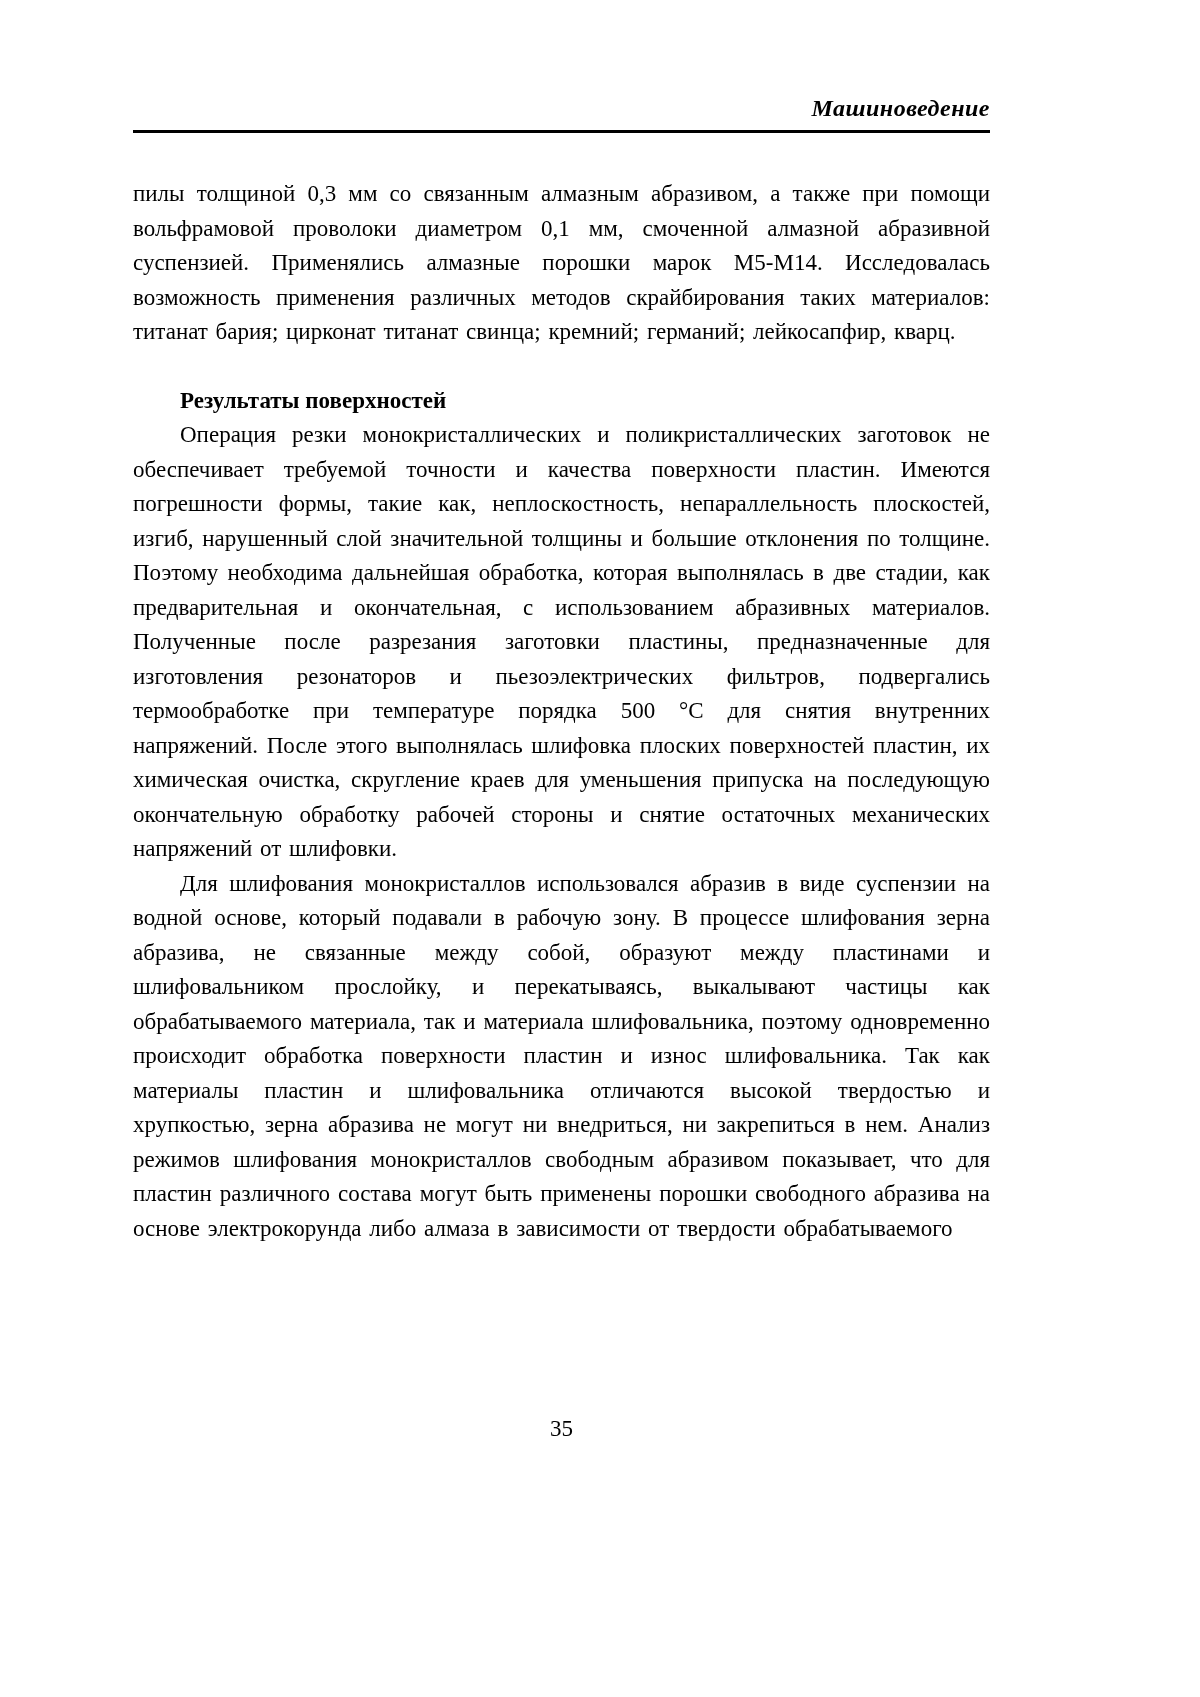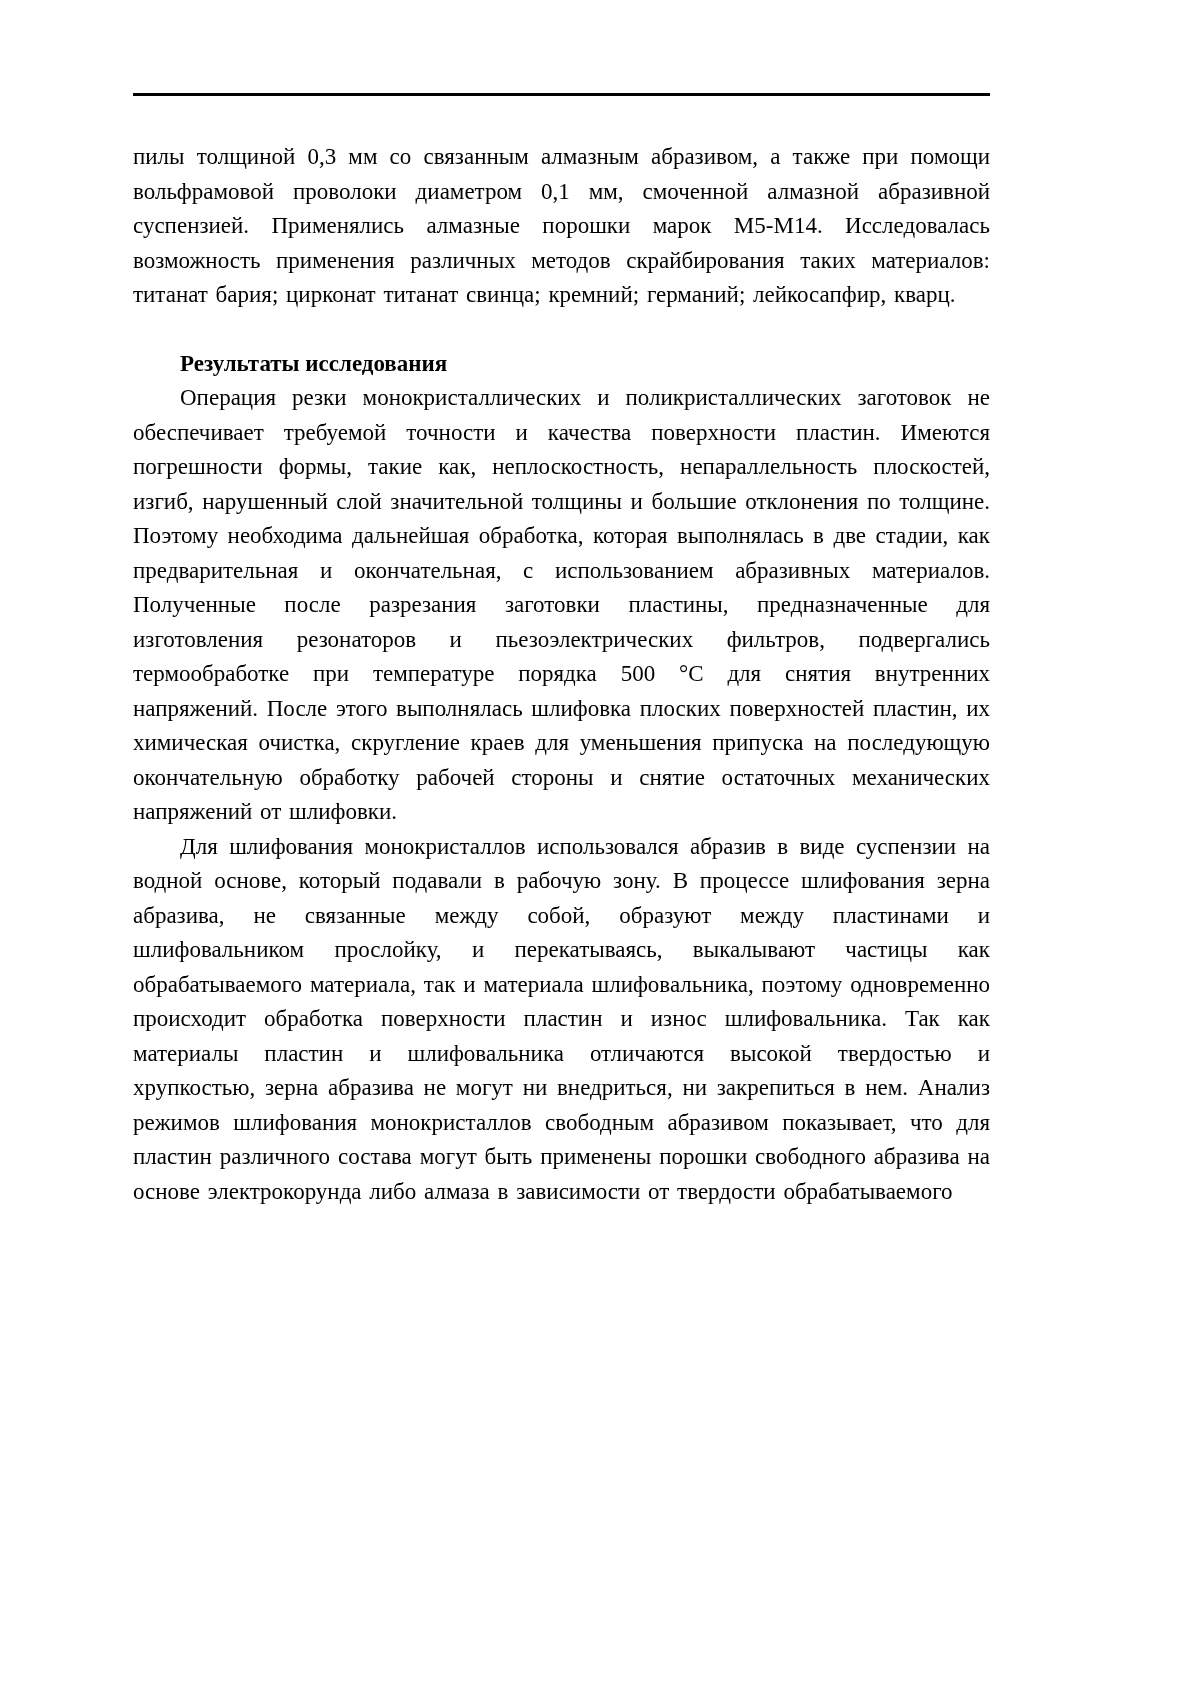--- a/index.html
+++ b/index.html
@@ -62,26 +62,28 @@
     font-size: 23px;
     line-height: 34px;
   }
 </style>
 </head>
 <body>
 
 <div class="page">
   <div class="content">
 
+    <div class="journal-title">Машиноведение</div>
 
     <hr class="header-rule">
 
     <p class="para continuation">пилы толщиной 0,3 мм со связанным алмазным абразивом, а также при помощи вольфрамовой проволоки диаметром 0,1 мм, смоченной алмазной абразивной суспензией. Применялись алмазные порошки марок М5-М14. Исследовалась возможность применения различных методов скрайбирования таких материалов: титанат бария; цирконат титанат свинца; кремний; германий; лейкосапфир, кварц.</p>
 
-    <h2 class="section-heading">Результаты исследования</h2>
+    <h2 class="section-heading">Результаты поверхностей</h2>
 
     <p class="para">Операция резки монокристаллических и поликристаллических заготовок не обеспечивает требуемой точности и качества поверхности пластин. Имеются погрешности формы, такие как, неплоскостность, непараллельность плоскостей, изгиб, нарушенный слой значительной толщины и большие отклонения по толщине. Поэтому необходима дальнейшая обработка, которая выполнялась в две стадии, как предварительная и окончательная, с использованием абразивных материалов. Полученные после разрезания заготовки пластины, предназначенные для изготовления резонаторов и пьезоэлектрических фильтров, подвергались термообработке при температуре порядка 500 °С для снятия внутренних напряжений. После этого выполнялась шлифовка плоских поверхностей пластин, их химическая очистка, скругление краев для уменьшения припуска на последующую окончательную обработку рабочей стороны и снятие остаточных механических напряжений от шлифовки.</p>
 
     <p class="para">Для шлифования монокристаллов использовался абразив в виде суспензии на водной основе, который подавали в рабочую зону. В процессе шлифования зерна абразива, не связанные между собой, образуют между пластинами и шлифовальником прослойку, и перекатываясь, выкалывают частицы как обрабатываемого материала, так и материала шлифовальника, поэтому одновременно происходит обработка поверхности пластин и износ шлифовальника. Так как материалы пластин и шлифовальника отличаются высокой твердостью и хрупкостью, зерна абразива не могут ни внедриться, ни закрепиться в нем. Анализ режимов шлифования монокристаллов свободным абразивом показывает, что для пластин различного состава могут быть применены порошки свободного абразива на основе электрокорунда либо алмаза в зависимости от твердости обрабатываемого</p>
 
   </div>
 
+  <div class="page-number">35</div>
 </div>
 
 </body></html>

